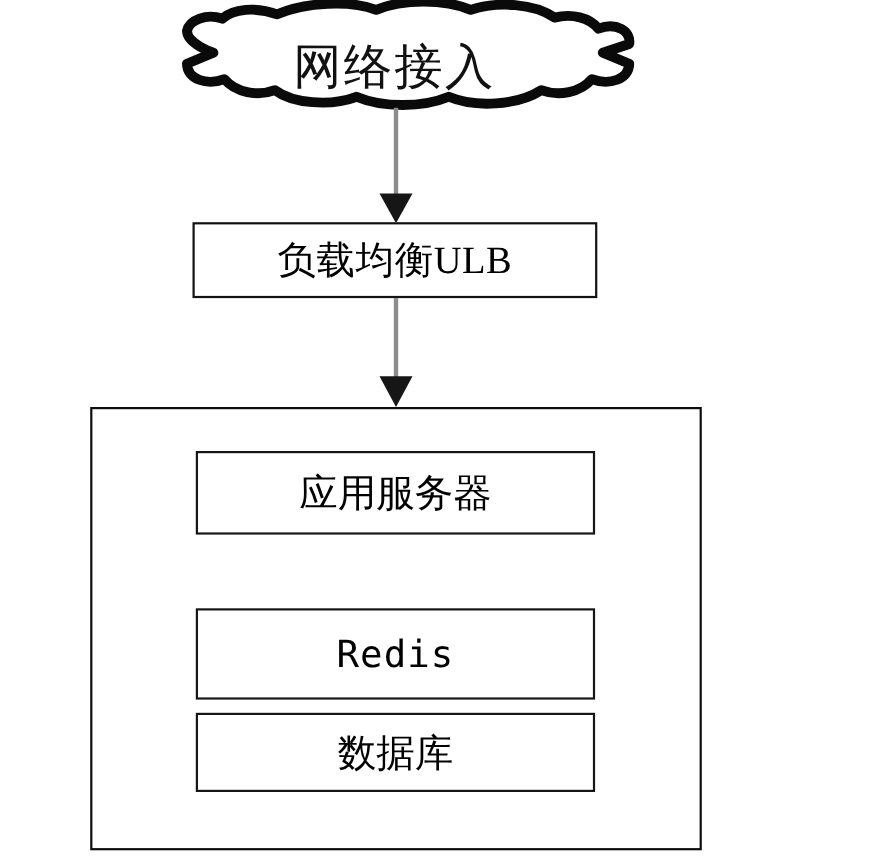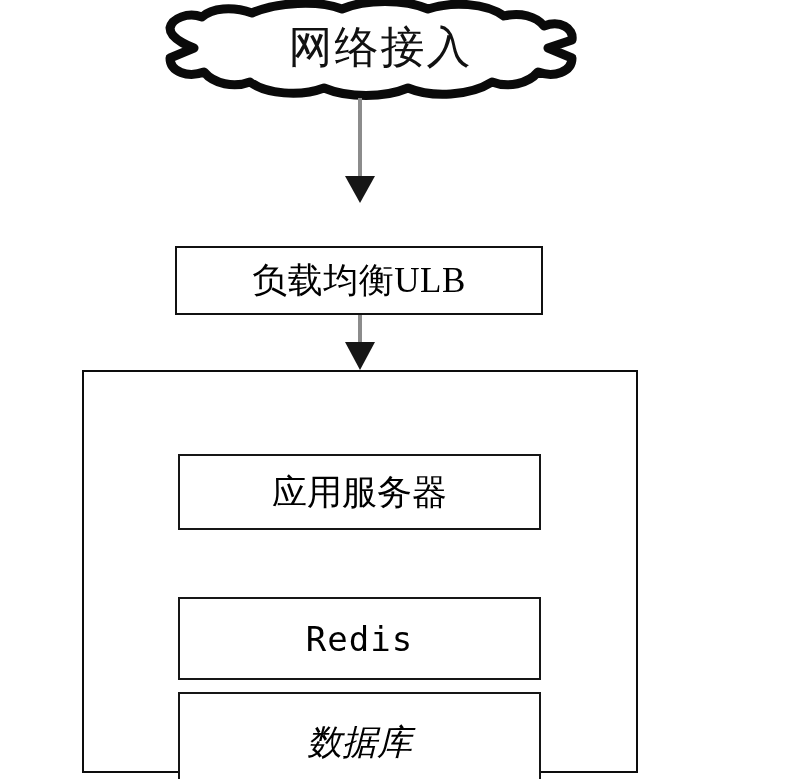--- a/index.html
+++ b/index.html
@@ -28,21 +28,20 @@
   
   .node-box {
     position: absolute;
     box-sizing: border-box;
     background: #ffffff;
     display: flex;
     align-items: center;
     justify-content: center;
     text-align: center;
     line-height: 1;
-    margin-top: 44px;
   }
   .node-label {
     display: block;
     white-space: nowrap;
   }
 
   
   #ulb-box {
     left: 175px;
     top: 202px;
@@ -68,39 +67,39 @@
   }
 
   
   .inner-box {
     left: 178px;
     width: 363px;
     border: 2.5px solid #161616;
   }
   #app-server-box { top: 410px; height: 76px; }
   #redis-box      { top: 553px; height: 83px; }
-  #database-box   { top: 648px; height: 101px; font-style: italic; }
+  #database-box   { top: 648px; height: 72px; }
 
   #app-server-box .node-label { font-size: 35px; }
   #database-box  .node-label  { font-size: 35px; }
   #redis-box .node-label {
     font-family: "DejaVu Sans Mono", "Liberation Mono", monospace;
     font-size: 34px;
     letter-spacing: 1px;
   }
 
   
   #cloud-label {
     position: absolute;
-    left: 188px;
+    left: 166px;
     top: 18px;
     width: 385px;
     height: 72px;
     display: flex;
-    align-items: flex-start;
+    align-items: flex-end;
     justify-content: center;
     pointer-events: none;
   }
   #cloud-label .node-label {
     font-size: 44px;
     color: #111111;
     letter-spacing: 2px;
   }
 </style>
 </head>

